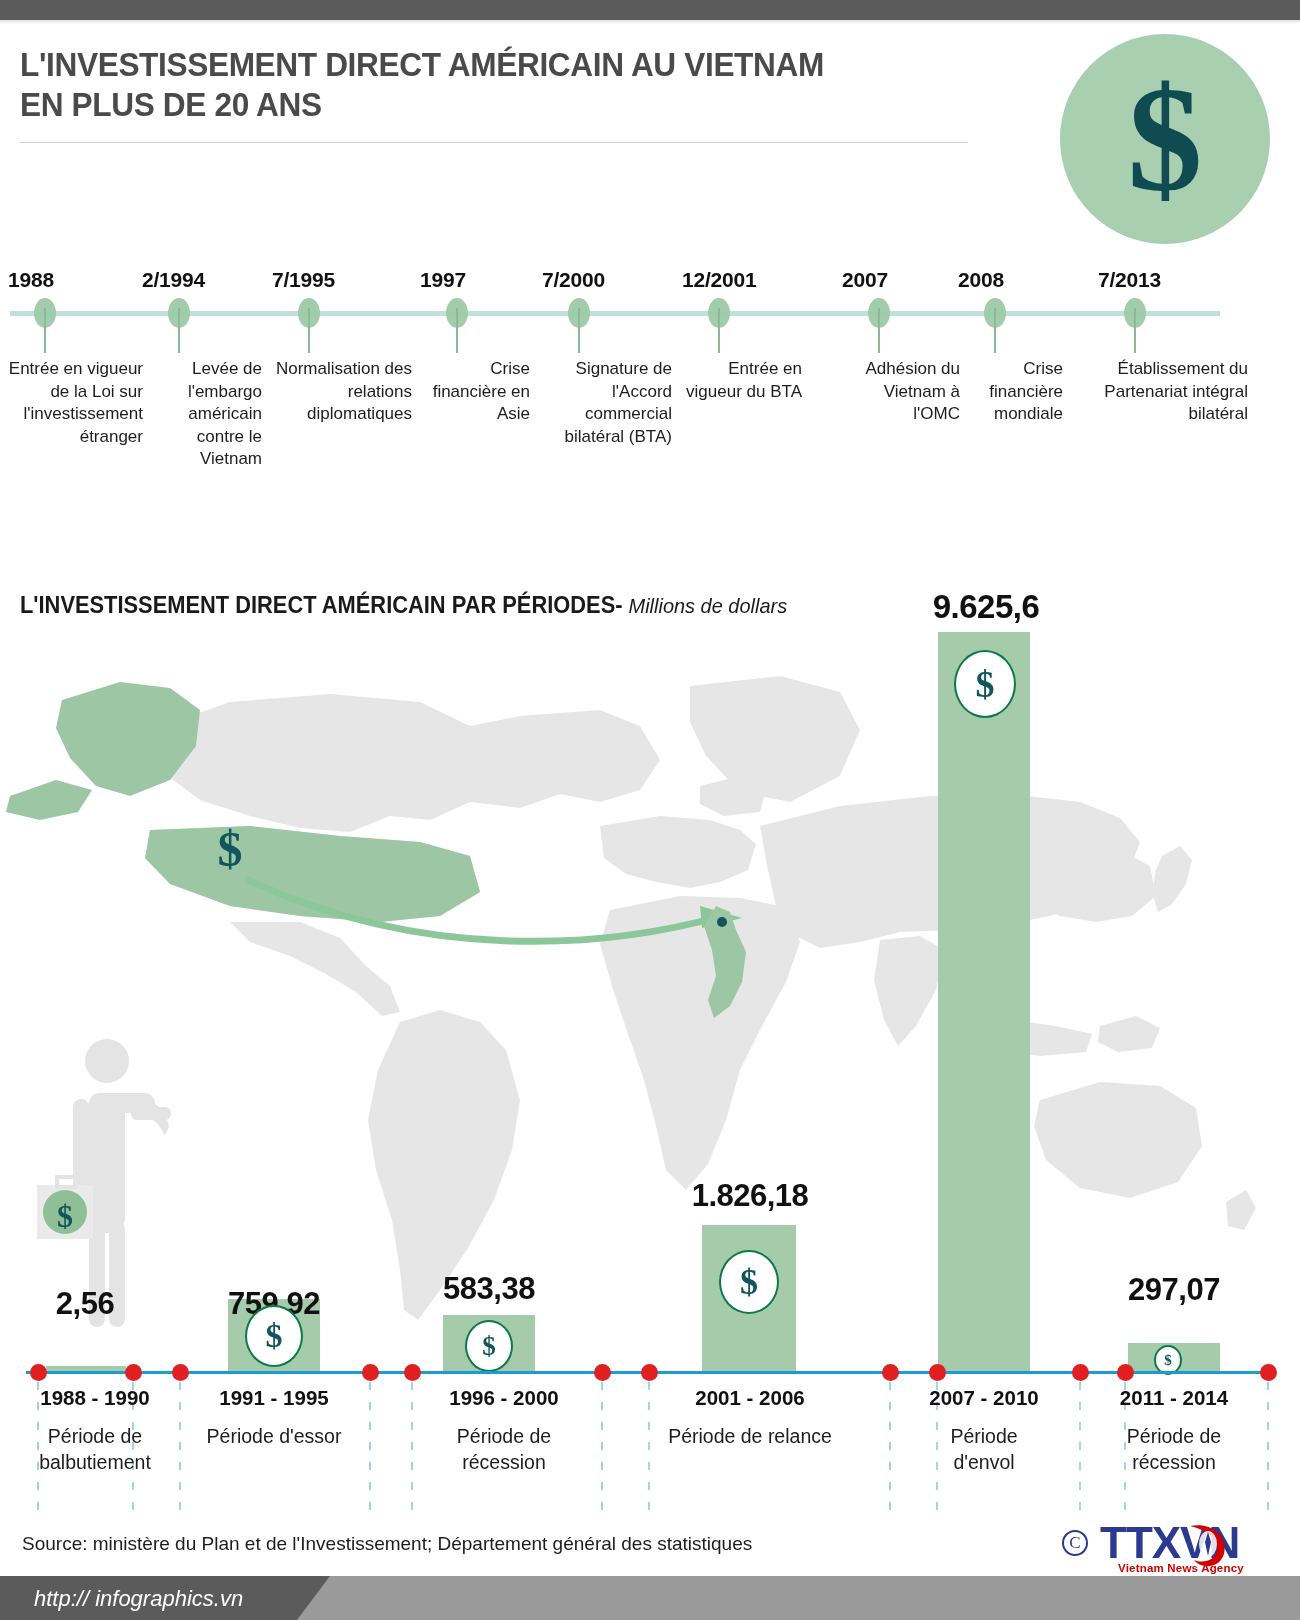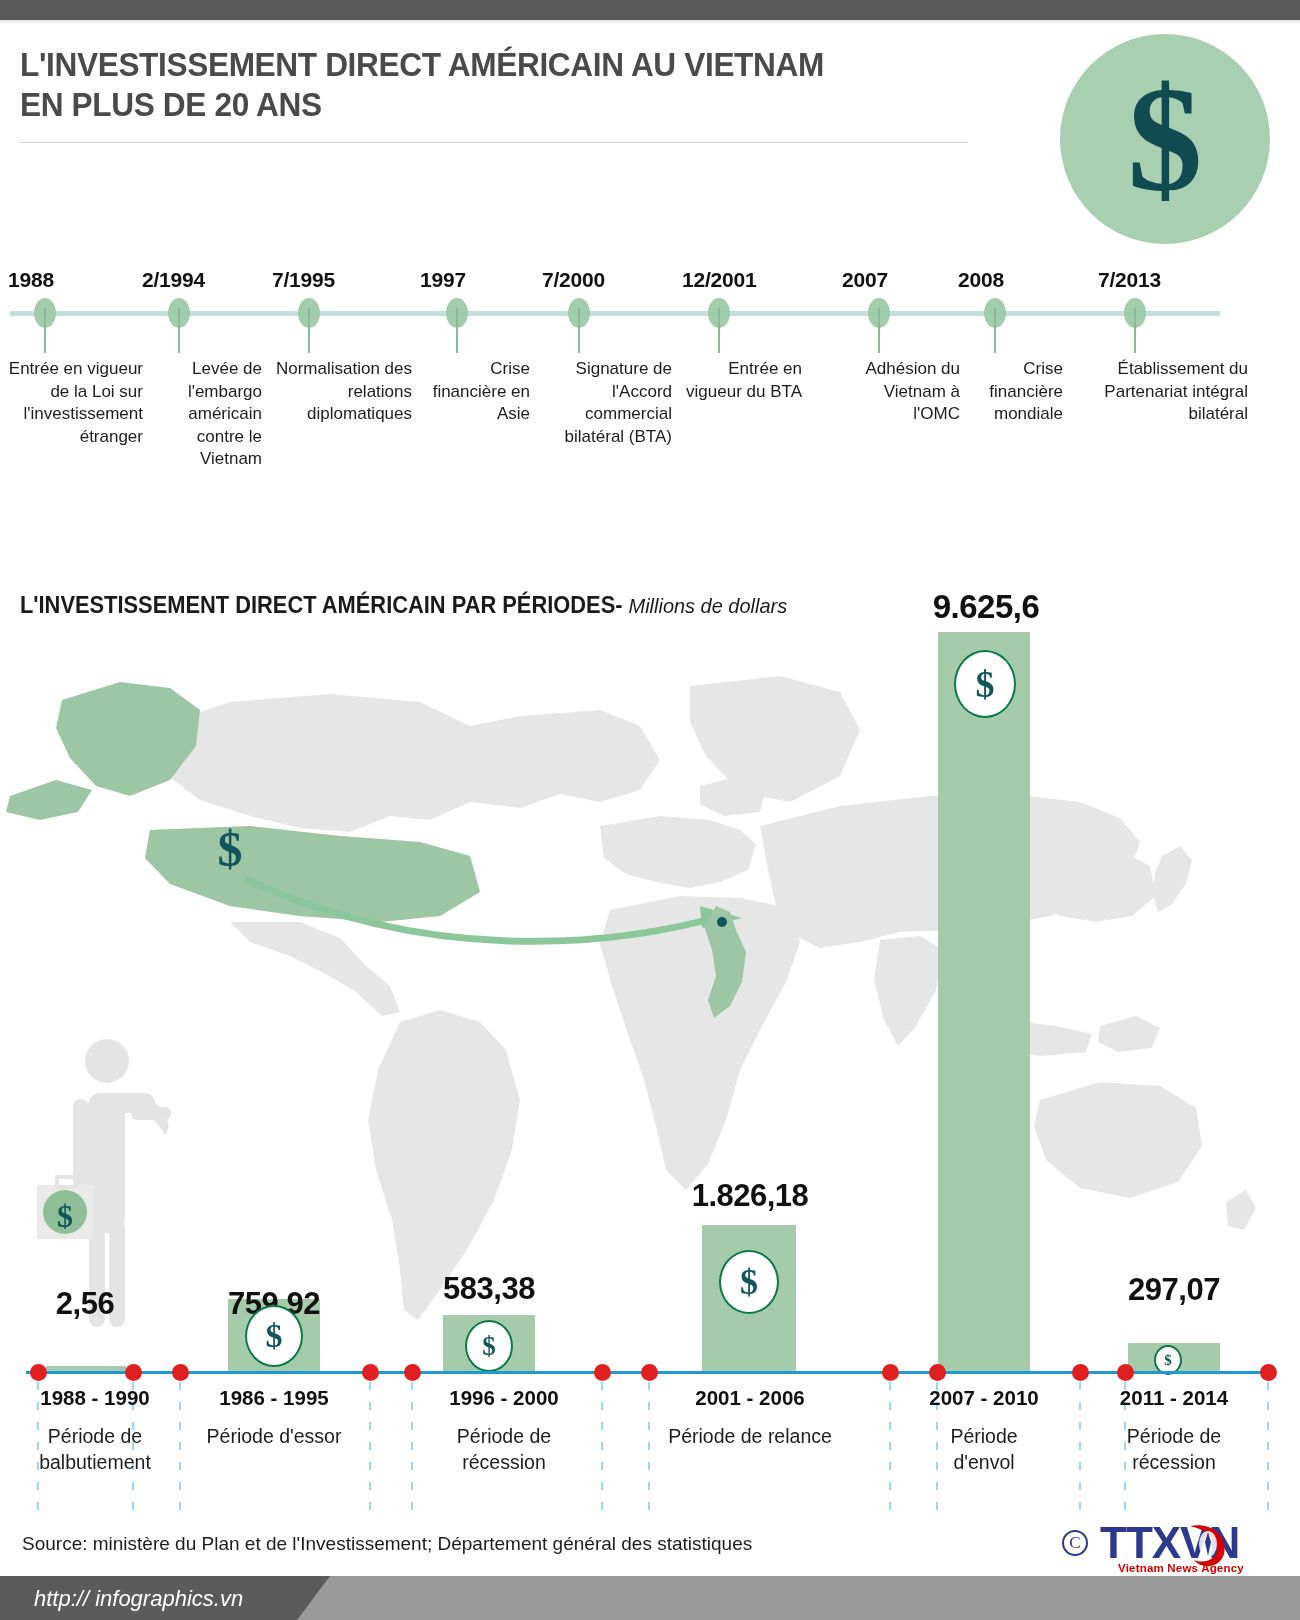--- a/index.html
+++ b/index.html
@@ -315,21 +315,21 @@
 <div class="vdash" style="left:936px;"></div>
 <div class="vdash" style="left:1079px;"></div>
 <div class="vdash" style="left:1124px;"></div>
 <div class="vdash" style="left:1267px;"></div>
 
 <div class="perlabel" style="left:20px; top:1386px; width:150px;">
   <div class="pyears">1988 - 1990</div>
   <div class="pname">Période de balbutiement</div>
 </div>
 <div class="perlabel" style="left:196px; top:1386px; width:156px;">
-  <div class="pyears">1986 - 1995</div>
+  <div class="pyears">1991 - 1995</div>
   <div class="pname">Période d'essor</div>
 </div>
 <div class="perlabel" style="left:426px; top:1386px; width:156px;">
   <div class="pyears">1996 - 2000</div>
   <div class="pname">Période de récession</div>
 </div>
 <div class="perlabel" style="left:662px; top:1386px; width:176px;">
   <div class="pyears">2001 - 2006</div>
   <div class="pname">Période de relance</div>
 </div>

